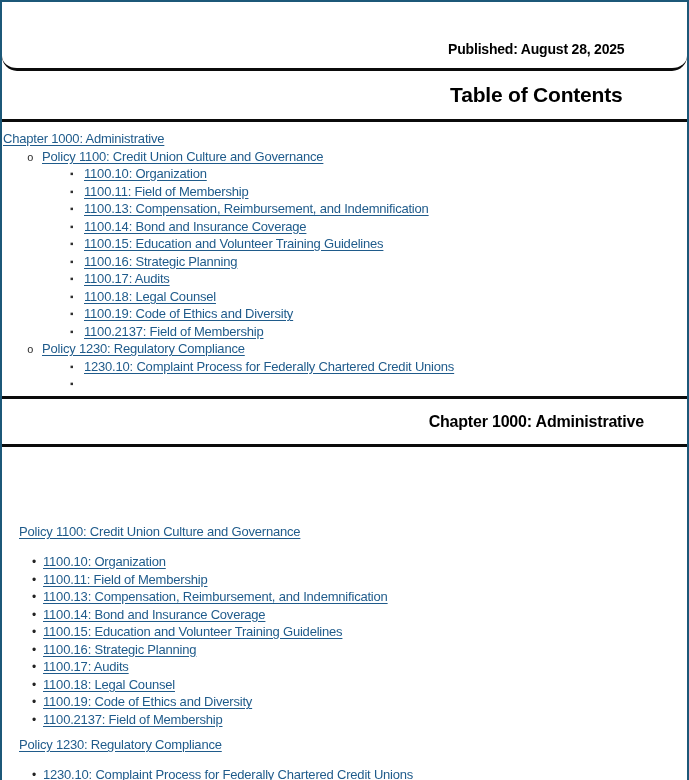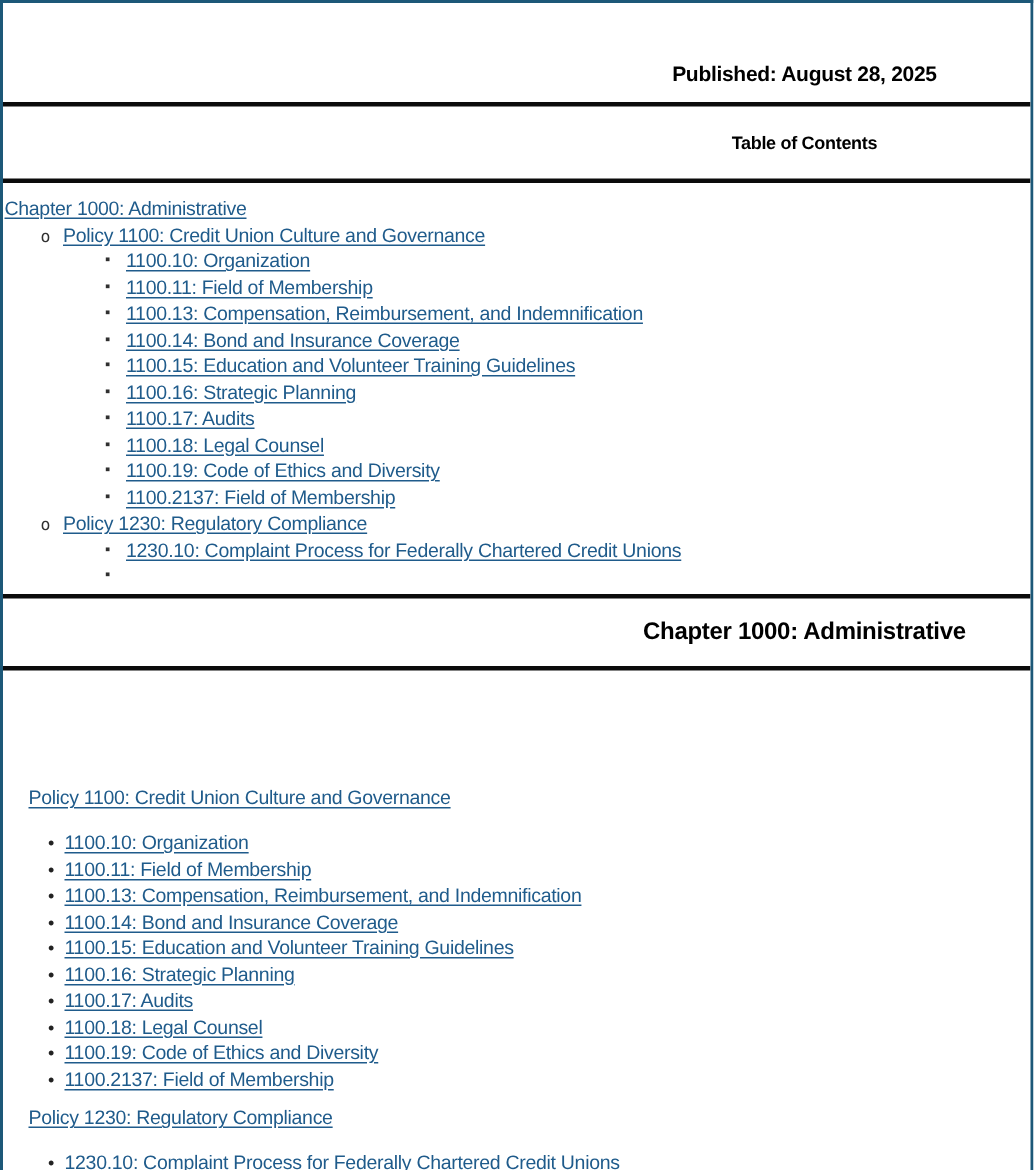--- a/index.html
+++ b/index.html
@@ -19,37 +19,38 @@
     background:#fff;
     font-family:"Liberation Sans",sans-serif;
     color:#1a1a1a;
     letter-spacing:-0.2px;
   }
   
   .band-published{
     height:66px;
     border-bottom:3px solid var(--rule);
     display:flex;
+    border-radius:15px;
   }
   .band-published .inner{
     margin-left:56%;width:44%;
     align-self:flex-end;
     padding-bottom:11px;
     text-align:center;
     font-weight:700;font-size:14px;color:#000;
   }
   .band-title{
     height:48px;
     border-bottom:3px solid var(--rule);
     display:flex;align-items:center;
   }
   .band-title .inner{
     margin-left:56%;width:44%;
     text-align:center;
-    font-weight:700;font-size:12px;color:#000;
+    font-weight:700;font-size:21px;color:#000;
   }
   .band-chapter{
     height:51px;
     box-sizing:border-box;
     border-top:3px solid var(--rule);
     border-bottom:3px solid var(--rule);
     display:flex;align-items:center;
   }
   .band-chapter .inner{
     margin-left:56%;width:44%;

